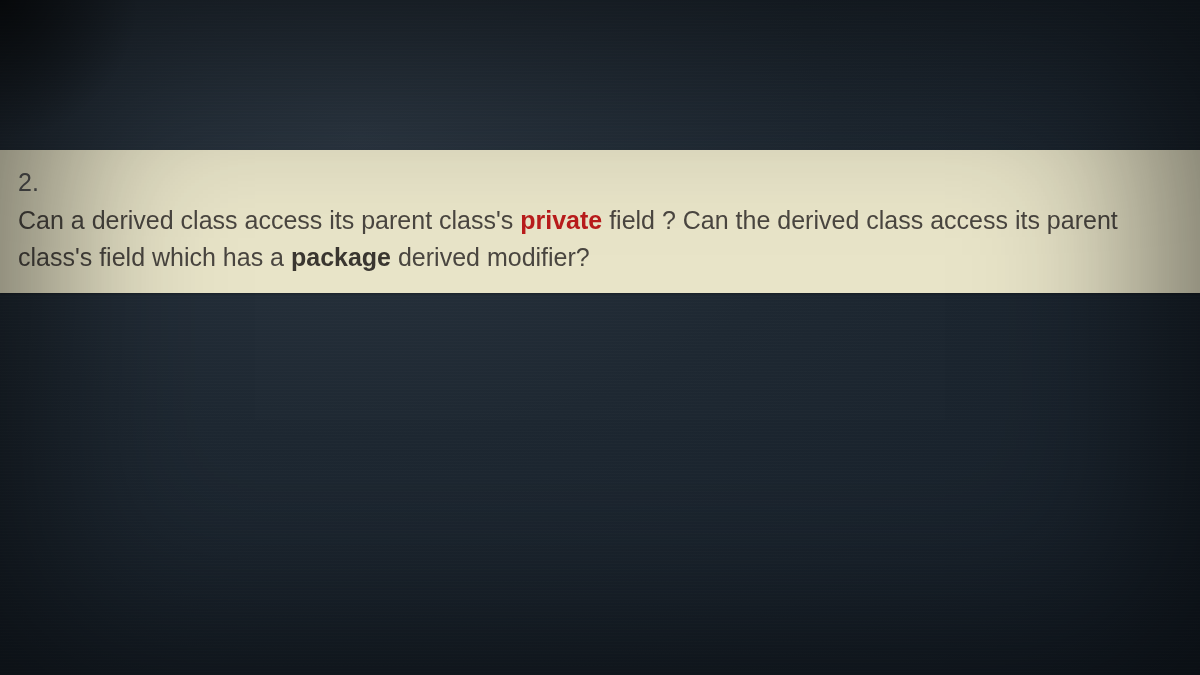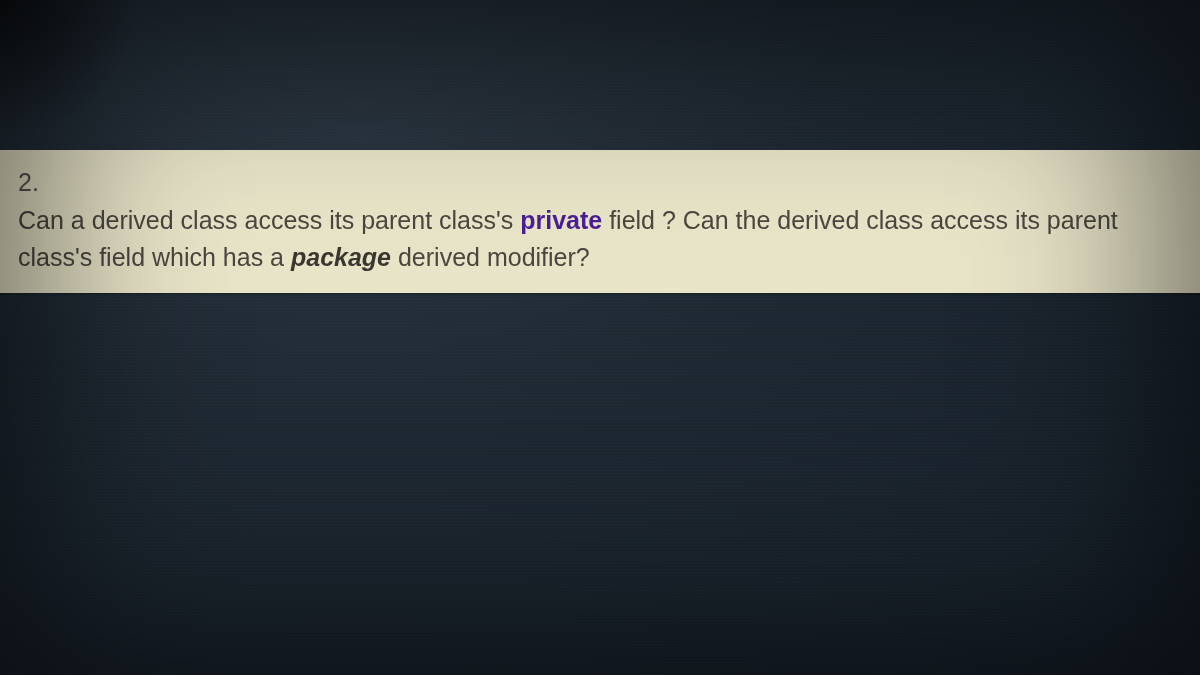--- a/index.html
+++ b/index.html
@@ -45,25 +45,24 @@
       vertical-align: top;
       color: #555;
     }
     .question-body {
       display: inline-block;
       width: calc(100% - 44px);
       vertical-align: top;
     }
     .bold-term {
       font-weight: bold;
-      color: #4c1d95;
+      color: #b91c1c;
     }
     .italic-bold-term {
       font-weight: bold;
-      font-style: italic;
       color: #3a3630;
     }
     .vignette {
       position: absolute;
       inset: 0;
       box-shadow: inset 0 0 180px 40px rgba(0,0,0,0.55);
       pointer-events: none;
     }
     .corner-dark {
       position: absolute;

